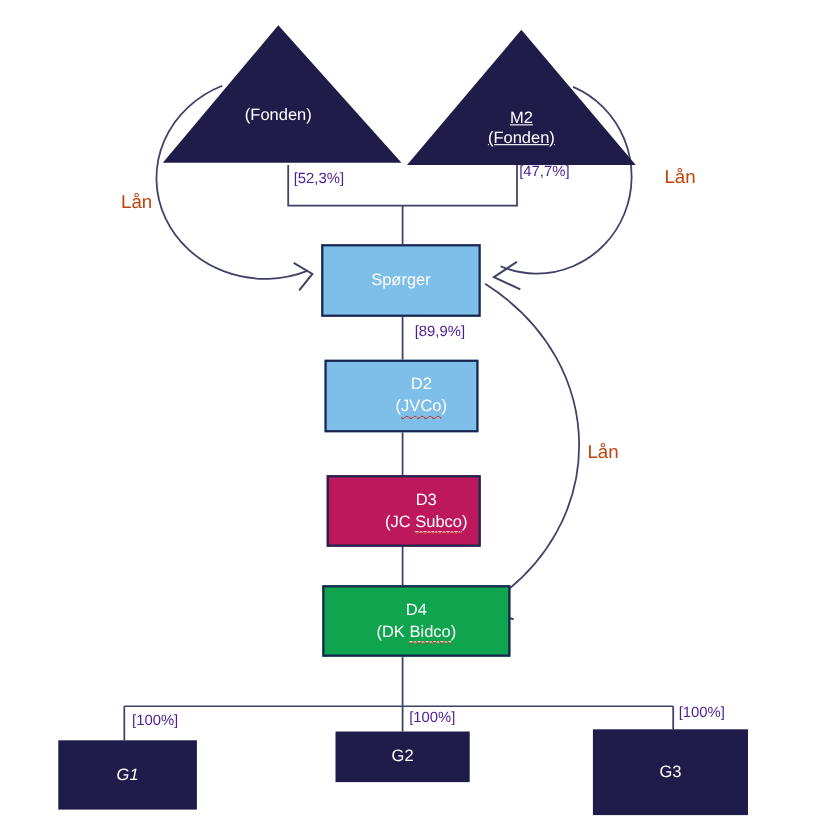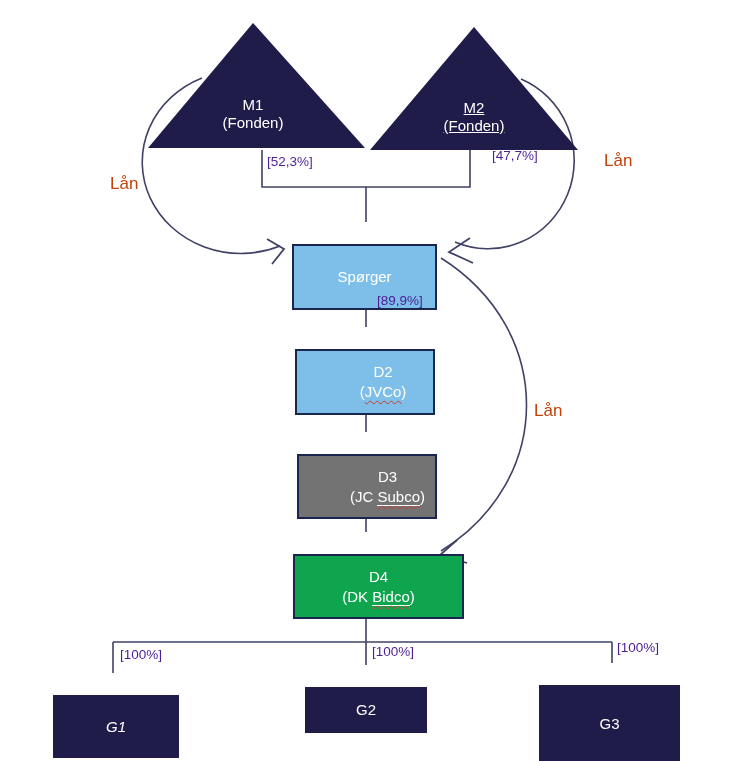--- a/index.html
+++ b/index.html
@@ -3,25 +3,25 @@
 <meta charset="utf-8">
 <style>
   html,body{margin:0;padding:0;background:#fff;}
   .stage{
     position:relative;width:756px;height:761px;background:#ffffff;
     font-family:"Liberation Sans", sans-serif;overflow:hidden;
   }
   .stage svg{position:absolute;left:0;top:0;}
   .box{
     position:absolute;display:flex;flex-direction:column;align-items:center;justify-content:center;
-    box-sizing:border-box;color:#ffffff;text-align:right;font-size:15px;line-height:20px;margin-top:22px;
+    box-sizing:border-box;color:#ffffff;text-align:right;font-size:15px;line-height:20px;
   }
   .bordered{border:2.5px solid #1A2550;}
   .blue{background:#7DBFE9;}
-  .blue2{background:#737373;padding-left:41px;}
+  .blue2{background:#be185d;padding-left:41px;}
   .green{background:#0FA44E;}
   .navybox{background:#201C4A;}
   .tri-label{
     position:absolute;color:#ffffff;text-align:center;font-size:15px;line-height:18px;
   }
   .pct{
     position:absolute;color:#4c1d95;font-size:13.5px;white-space:nowrap;
   }
   .loan{
     position:absolute;color:#c2410c;font-size:17px;white-space:nowrap;
@@ -60,21 +60,20 @@
     <path d="M 113 642 L 612 642" fill="none" stroke="#3F4166" stroke-width="1.3"></path>
     <path d="M 113 642 L 113 673" fill="none" stroke="#3F4166" stroke-width="1.6"></path>
     <path d="M 366 642 L 366 665" fill="none" stroke="#3F4166" stroke-width="1.6"></path>
     <path d="M 612 642 L 612 663" fill="none" stroke="#3F4166" stroke-width="1.6"></path>
 
     <polygon points="253,23 148,148 365,148" fill="#201C4A"></polygon>
     <polygon points="474,27 370,150 578,150" fill="#201C4A"></polygon>
   </svg>
 
   <div class="tri-label" style="left:183px;top:96px;width:140px;">
-    <div>M1</div>
     <div>(Fonden)</div>
   </div>
   <div class="tri-label" style="left:404px;top:99px;width:140px;text-decoration:underline;">
     <div>M2</div>
     <div>(Fonden)</div>
   </div>
 
   <div class="box blue bordered" style="left:292px;top:222px;width:145px;height:66px;">
     <div>Spørger</div>
   </div>
@@ -98,21 +97,21 @@
     <div>G1</div>
   </div>
   <div class="box navybox" style="left:305px;top:665px;width:122px;height:46px;">
     <div>G2</div>
   </div>
   <div class="box navybox" style="left:539px;top:663px;width:141px;height:78px;">
     <div>G3</div>
   </div>
 
   <div class="pct" style="left:267px;top:154px;">[52,3%]</div>
-  <div class="pct" style="left:472px;top:148px;margin-left:20px;">[47,7%]</div>
+  <div class="pct" style="left:472px;top:148px;">[47,7%]</div>
   <div class="pct" style="left:377px;top:293px;">[89,9%]</div>
   <div class="pct" style="left:120px;top:647px;">[100%]</div>
   <div class="pct" style="left:372px;top:644px;">[100%]</div>
   <div class="pct" style="left:617px;top:640px;">[100%]</div>
 
   <div class="loan" style="left:110px;top:174px;">Lån</div>
   <div class="loan" style="left:604px;top:151px;">Lån</div>
   <div class="loan" style="left:534px;top:401px;">Lån</div>
 
 </div>

